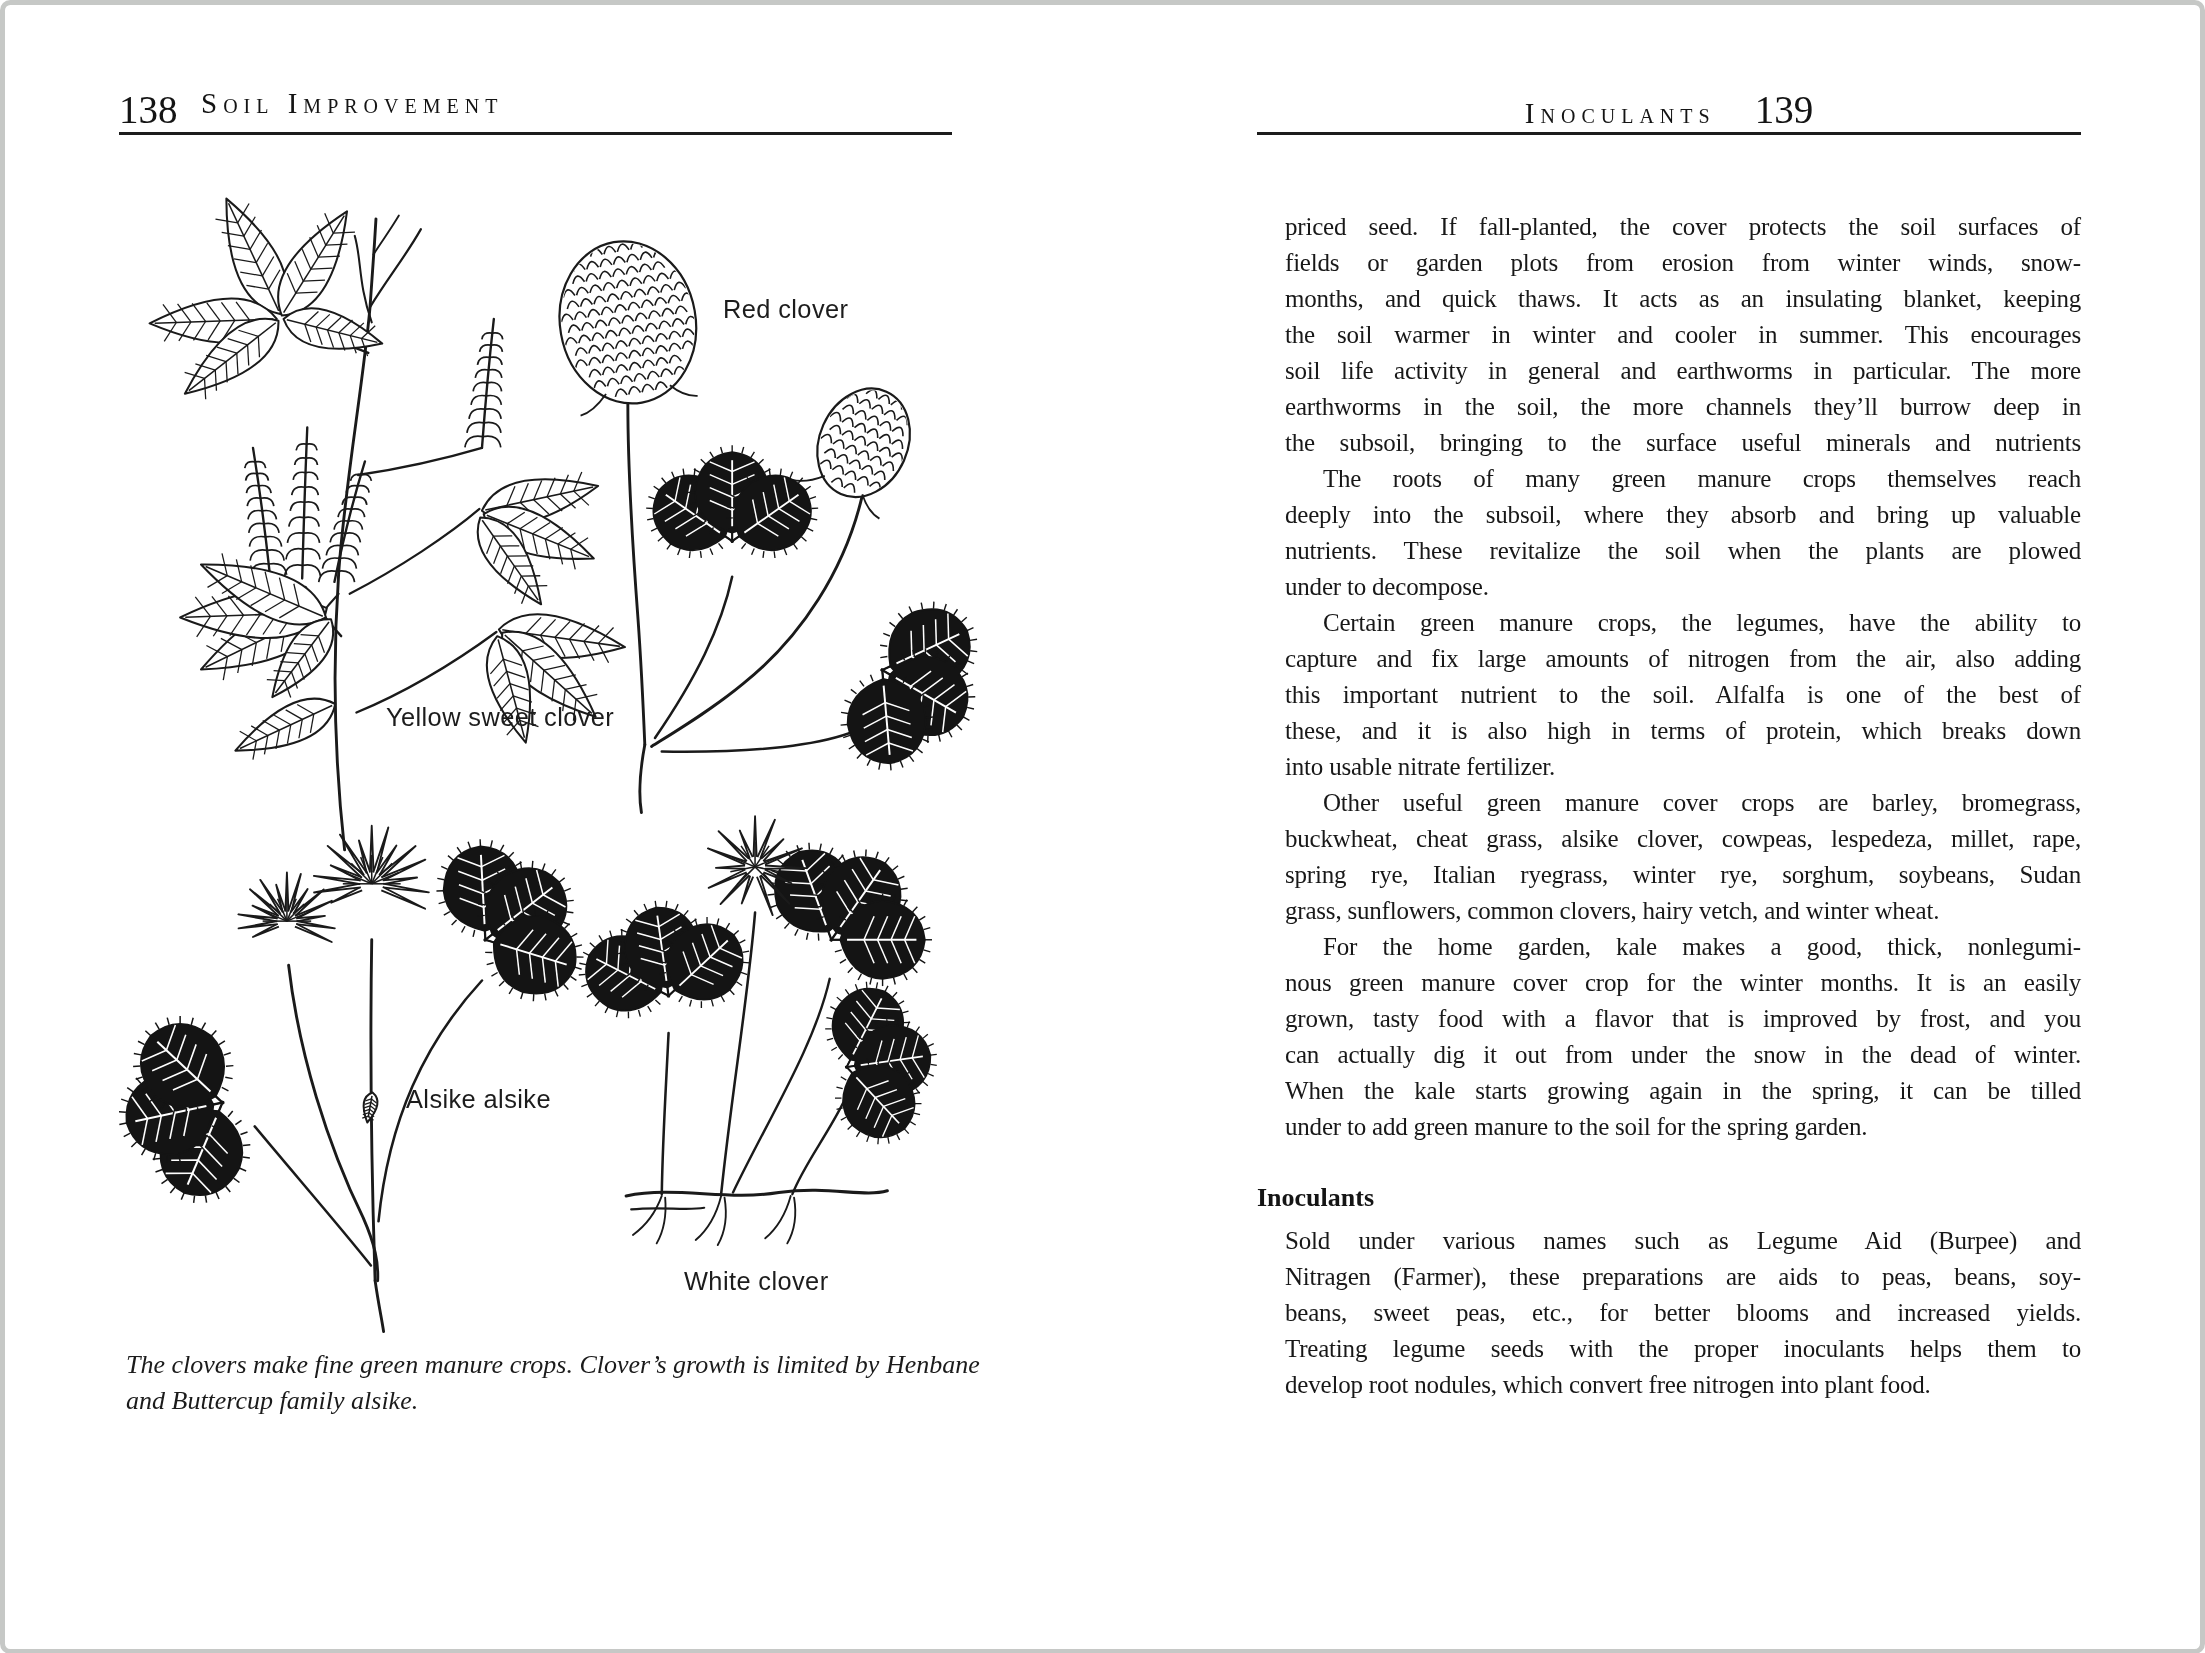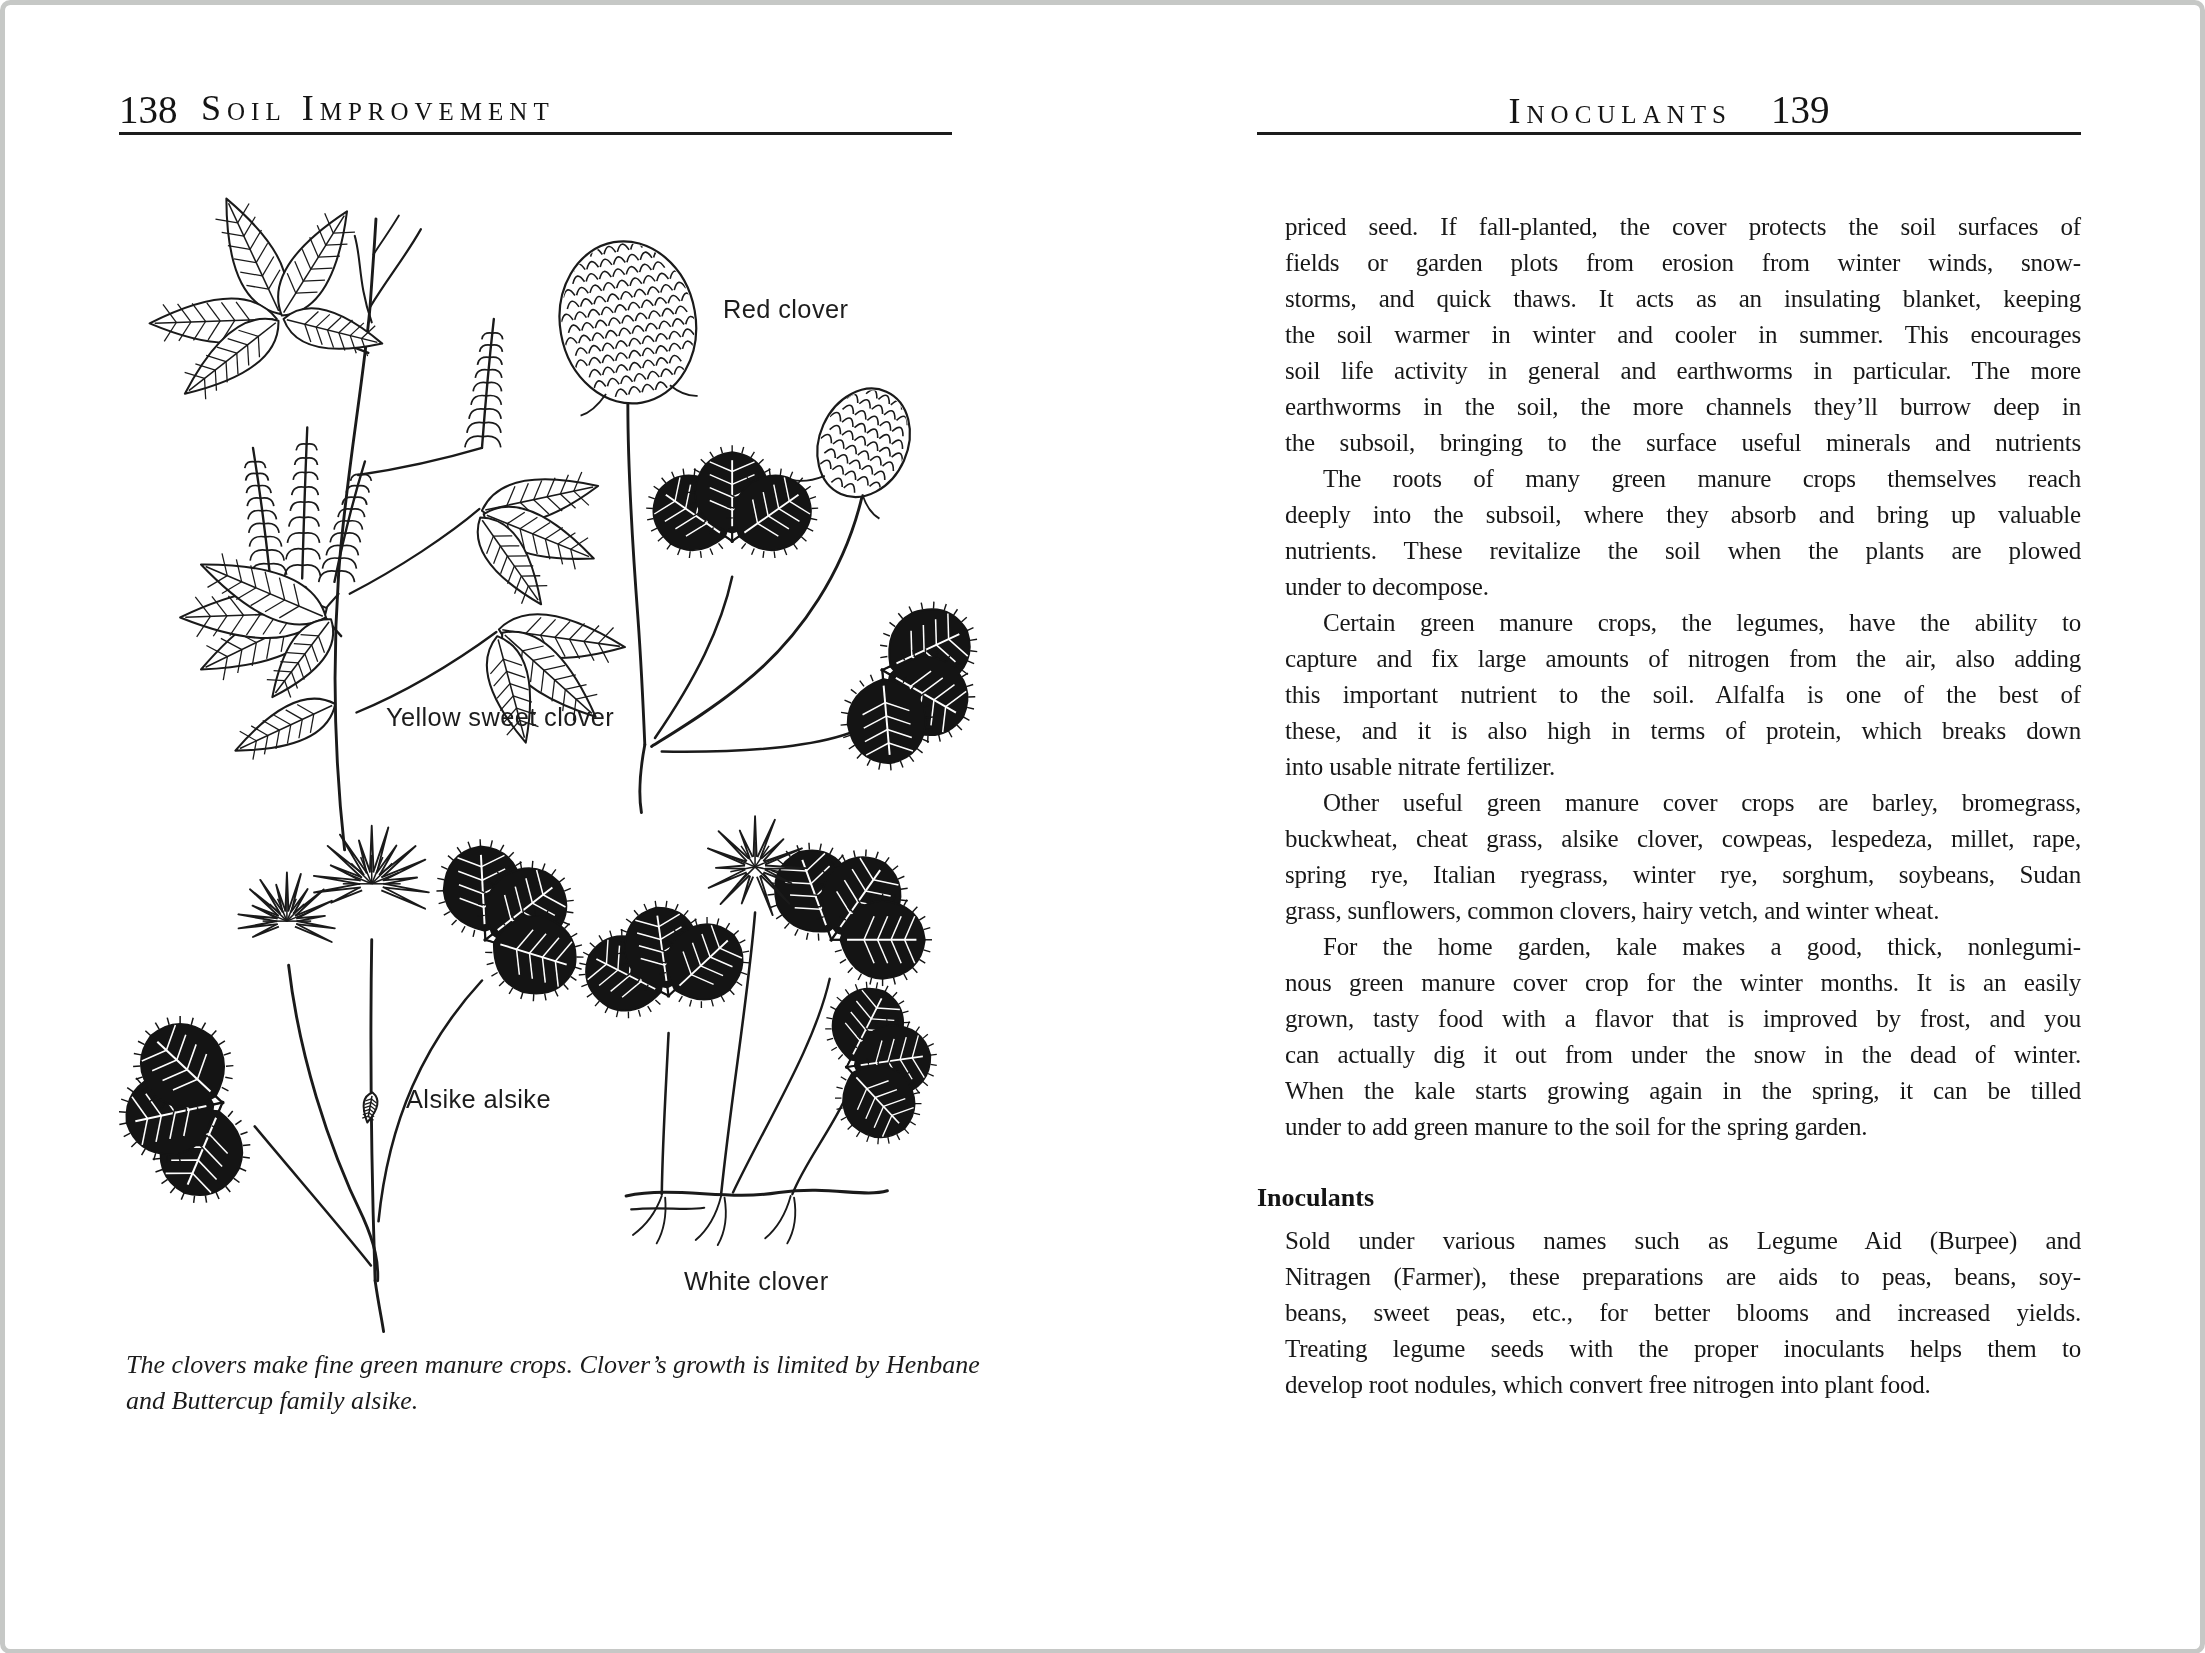--- a/index.html
+++ b/index.html
@@ -3,21 +3,21 @@
 <meta charset="utf-8">
 <style>
   html,body{margin:0;padding:0;background:#ffffff;}
   #stage{position:relative;width:2205px;height:1654px;background:#ffffff;overflow:hidden;
          font-family:"Liberation Serif", serif;color:#1a1a1a;}
   .frame{position:absolute;inset:0;border:5.1px solid #c6c8c6;border-radius:10.2px;pointer-events:none;z-index:50;}
 
   
   .folio{position:absolute;font-size:39px;font-weight:400;color:#141414;}
   .folio-left{left:119px;top:87px;}
-  .running-head{font-variant:small-caps;letter-spacing:6px;font-size:36px;color:#141414;}
+  .running-head{font-variant:small-caps;letter-spacing:6px;font-size:29px;color:#141414;}
   .head-left{position:absolute;left:201px;top:87px;}
   .rule{position:absolute;height:2.5px;background:#1c1c1c;}
   .rule-left{left:119px;top:132px;width:833px;}
   .rh-right{position:absolute;left:1257px;top:87px;width:824px;text-align:center;}
   .rh-right .folio{position:static;margin-left:39px;}
   .rule-right{left:1257px;top:132px;width:824px;}
 
   
   #fig-svg{position:absolute;left:119px;top:195px;width:882px;height:1141px;}
   .fig-label{position:absolute;font-family:"Liberation Sans", sans-serif;font-size:25.4px;
@@ -1489,21 +1489,21 @@
 
   <div class="caption">
     <div>The clovers make fine green manure crops. Clover’s growth is limited by Henbane</div>
     <div>and Buttercup family alsike.</div>
   </div>
 
   <div class="body-col">
       <div class="para">
         <div class="line">priced seed. If fall-planted, the cover protects the soil surfaces of</div>
         <div class="line">fields or garden plots from erosion from winter winds, snow-</div>
-        <div class="line">storms, and quick thaws. It acts as an insulating blanket, keeping</div>
+        <div class="line">months, and quick thaws. It acts as an insulating blanket, keeping</div>
         <div class="line">the soil warmer in winter and cooler in summer. This encourages</div>
         <div class="line">soil life activity in general and earthworms in particular. The more</div>
         <div class="line">earthworms in the soil, the more channels they’ll burrow deep in</div>
         <div class="line">the subsoil, bringing to the surface useful minerals and nutrients</div>
       </div>
       <div class="para">
         <div class="line indent">The roots of many green manure crops themselves reach</div>
         <div class="line">deeply into the subsoil, where they absorb and bring up valuable</div>
         <div class="line">nutrients. These revitalize the soil when the plants are plowed</div>
         <div class="line last">under to decompose.</div>

